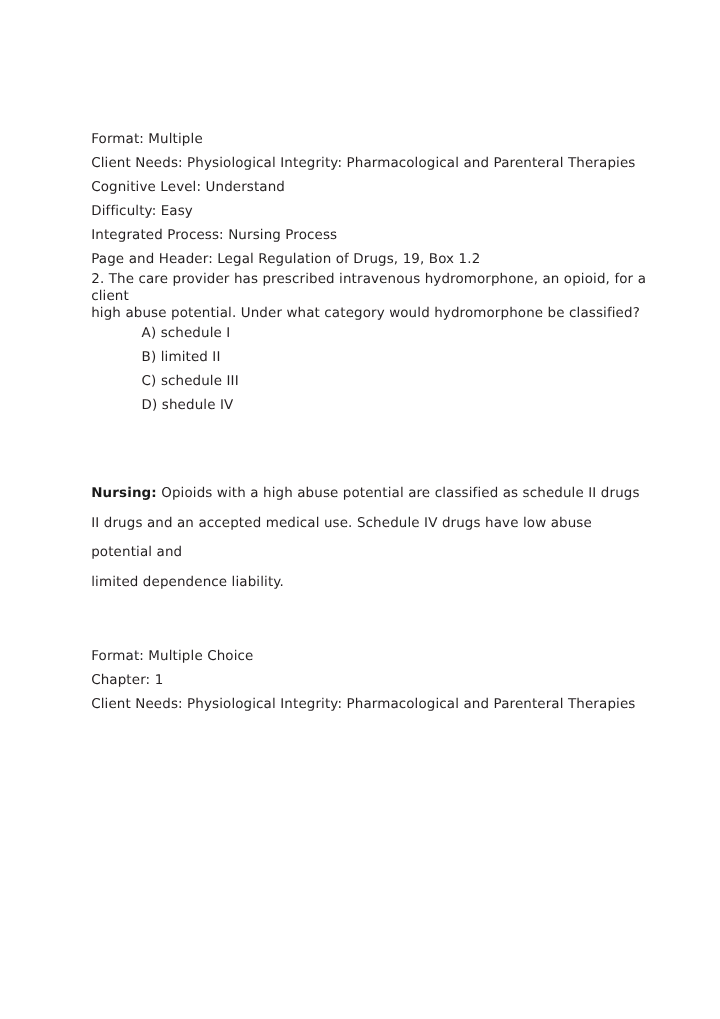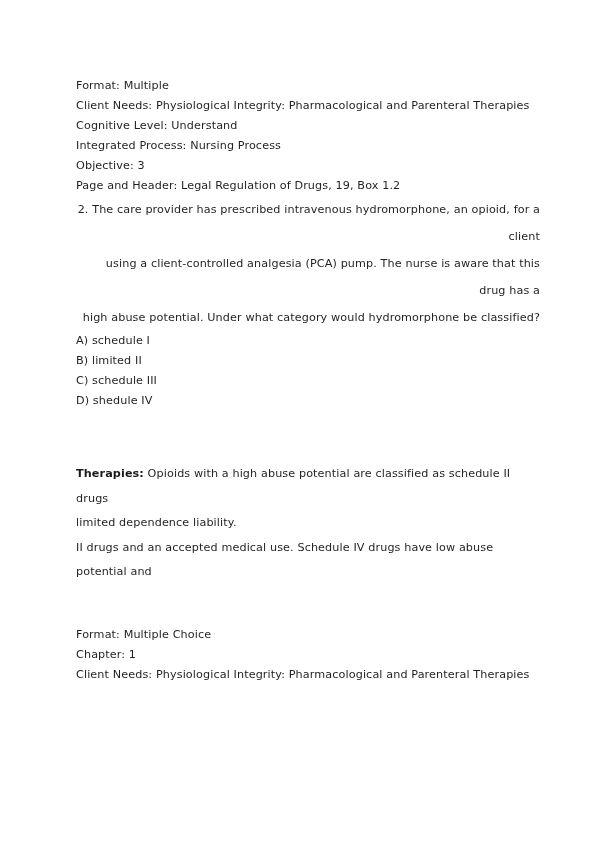--- a/index.html
+++ b/index.html
@@ -13,41 +13,41 @@
     font-family: "DejaVu Sans", sans-serif;
     color: #231f20;
     overflow: hidden;
   }
   .page {
     position: relative;
     width: 600px;
     height: 849px;
     background: #ffffff;
     box-sizing: border-box;
-    padding: 76px 60px 0 76px;
+    padding: 106px 60px 0 76px;
   }
   .doc-line {
     font-size: 11.2px;
     line-height: 20px;
     letter-spacing: 0.01em;
     white-space: pre-wrap;
     color: #231f20;
   }
   .meta-block .doc-line {
     line-height: 20px;
   }
   .question-body {
     margin-top: 0;
   }
   .question-body .doc-line {
-    line-height: 27px;
-    text-align: right;
+    line-height: 14px;
   }
   .option-line {
     line-height: 20px;
+    margin-left: 42px;
   }
   .spacer-line {
     height: 20px;
   }
   .spacer-line-half {
     height: 11px;
   }
   .answer-block {
     margin-top: 0;
   }
@@ -64,48 +64,47 @@
 </style>
 </head>
 <body>
 
 <div class="page">
 
   <div class="meta-block">
     <div class="doc-line">Format: Multiple</div>
     <div class="doc-line">Client Needs: Physiological Integrity: Pharmacological and Parenteral Therapies</div>
     <div class="doc-line">Cognitive Level: Understand</div>
+    <div class="doc-line">Difficulty: Easy</div>
     <div class="doc-line">Integrated Process: Nursing Process</div>
-    <div class="doc-line">Objective: 3</div>
     <div class="doc-line">Page and Header: Legal Regulation of Drugs, 19, Box 1.2</div>
   </div>
 
   <div class="question-body">
     <div class="doc-line">2. The care provider has prescribed intravenous hydromorphone, an opioid, for a client</div>
-    <div class="doc-line">using a client-controlled analgesia (PCA) pump. The nurse is aware that this drug has a</div>
     <div class="doc-line">high abuse potential. Under what category would hydromorphone be classified?</div>
   </div>
 
   <div class="options-block">
     <div class="doc-line option-line">A) schedule I</div>
     <div class="doc-line option-line">B) limited II</div>
     <div class="doc-line option-line">C) schedule III</div>
     <div class="doc-line option-line">D) shedule IV</div>
   </div>
 
   <div class="spacer-line"></div>
 
 
   <div class="spacer-line"></div>
   <div class="spacer-line-half"></div>
 
   <div class="feedback-block">
-    <div class="doc-line"><span class="feedback-label">Therapies:</span><span> Opioids with a high abuse potential are classified as schedule II drugs</span></div>
+    <div class="doc-line"><span class="feedback-label">Nursing:</span><span> Opioids with a high abuse potential are classified as schedule II drugs</span></div>
+    <div class="doc-line">II drugs and an accepted medical use. Schedule IV drugs have low abuse potential and</div>
     <div class="doc-line">limited dependence liability.</div>
-    <div class="doc-line">II drugs and an accepted medical use. Schedule IV drugs have low abuse potential and</div>
   </div>
 
   <div class="gap-large"></div>
 
   <div class="meta-block">
     <div class="doc-line">Format: Multiple Choice</div>
     <div class="doc-line">Chapter: 1</div>
     <div class="doc-line">Client Needs: Physiological Integrity: Pharmacological and Parenteral Therapies</div>
 
   </div>

